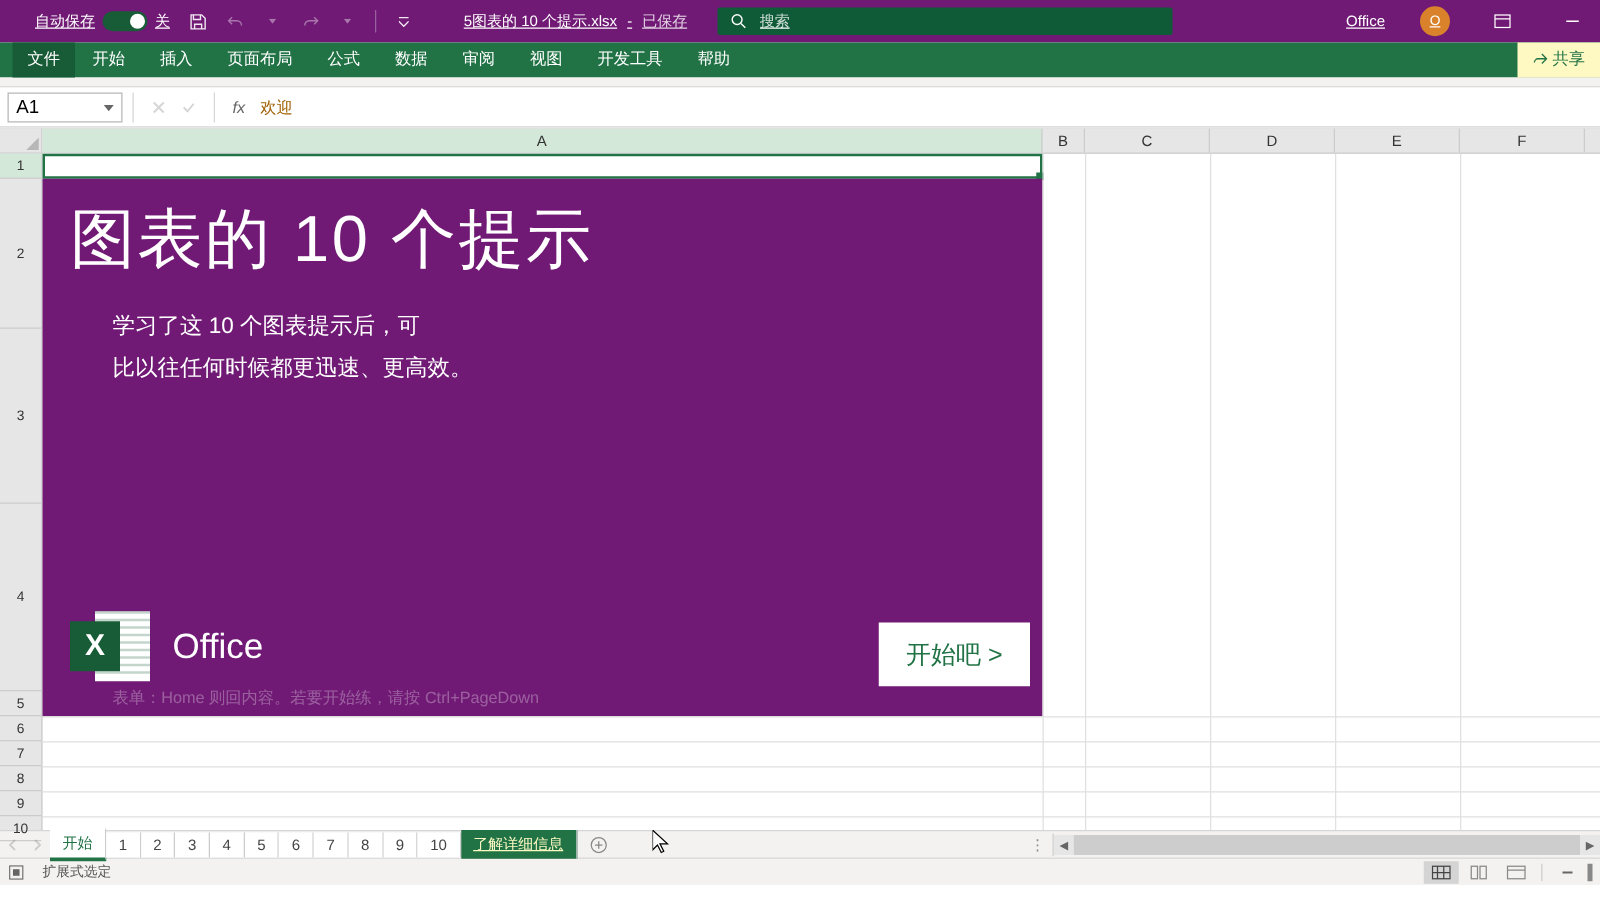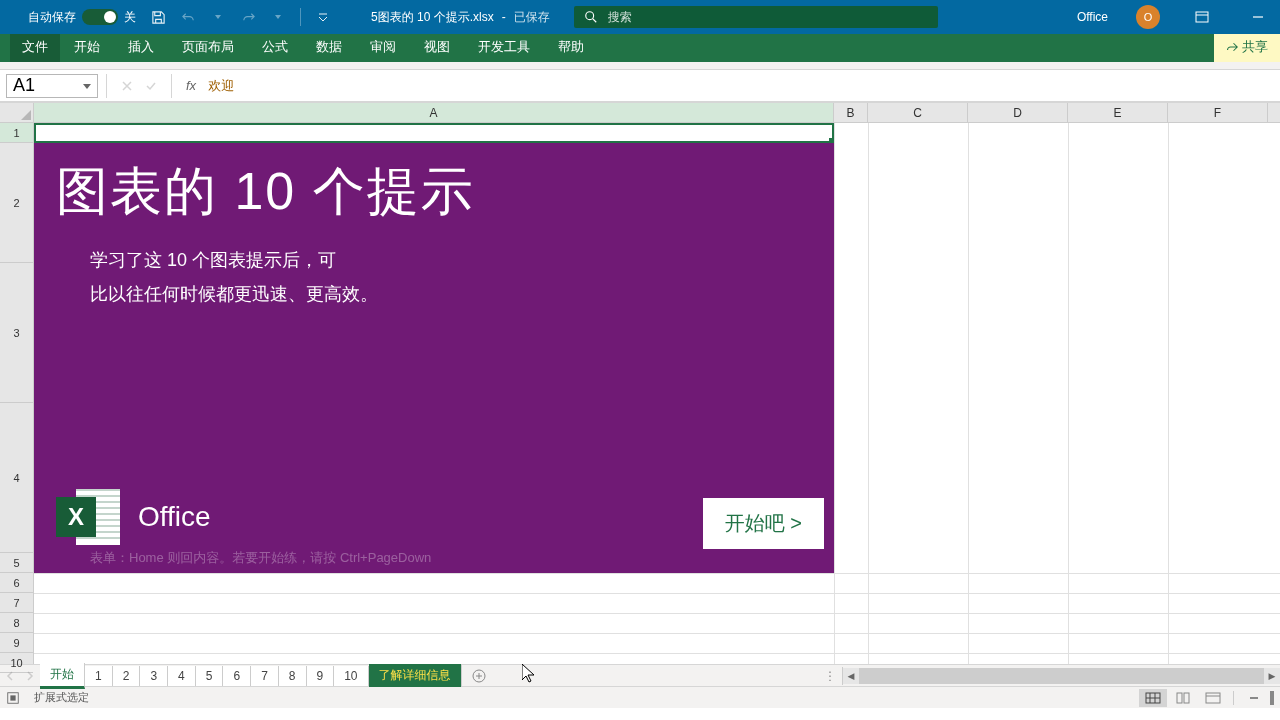--- a/index.html
+++ b/index.html
@@ -1,19 +1,19 @@
 <!DOCTYPE html>
 <html><head>
 <meta charset="utf-8">
 <style>
 * { margin: 0; padding: 0; box-sizing: border-box; font-family: "Segoe UI", "Microsoft YaHei", sans-serif; }
 body { width: 1280px; height: 720px; overflow: hidden; background: #fff; }
 
 
-.titlebar { height: 34px; background: #0369a1; display: flex; align-items: center; color: #fff; font-size: 12px; }
+.titlebar { height: 34px; background: #701a75; display: flex; align-items: center; color: #fff; font-size: 12px; text-decoration: underline; }
 .autosave { display: flex; align-items: center; margin-left: 28px; gap: 6px; }
 .autosave-toggle { width: 36px; height: 16px; background: #185c37; border-radius: 8px; position: relative; }
 .autosave-toggle::after { content: ""; position: absolute; right: 2px; top: 2px; width: 12px; height: 12px; background: #fff; border-radius: 50%; }
 .qat { display: flex; align-items: center; gap: 14px; margin-left: 14px; }
 .qat-icon { width: 16px; height: 16px; opacity: 0.9; cursor: pointer; display: flex; align-items: center; justify-content: center; }
 .qat-icon.disabled { opacity: 0.4; }
 .qat-sep { width: 1px; height: 18px; background: rgba(255,255,255,0.3); }
 .filename-area { margin-left: 40px; display: flex; align-items: center; gap: 8px; }
 .saved-label { opacity: 0.8; }
 .searchbox { margin-left: 24px; width: 364px; height: 22px; background: #0f5b38; border-radius: 2px; display: flex; align-items: center; padding: 0 10px; gap: 10px; }
@@ -27,21 +27,21 @@
 .ribbon-tabs { height: 28px; background: #217346; display: flex; align-items: flex-end; padding-left: 10px; color: #fff; font-size: 13px; }
 .file-tab { background: #185c37; padding: 4px 12px 6px; cursor: pointer; }
 .rtab { padding: 4px 14px 6px; cursor: pointer; }
 .ribbon-tabs .share { margin-left: auto; padding: 4px 12px 6px; display: flex; align-items: center; gap: 4px; background: #fef9c3; color: #217346; }
 
 
 .ribbon-collapsed { height: 8px; background: #f3f2f1; border-bottom: 1px solid #d6d6d6; }
 
 
 .formula-bar { height: 32px; background: #fff; display: flex; align-items: center; border-bottom: 1px solid #d6d6d6; }
-.namebox { width: 92px; height: 24px; margin-left: 6px; border: 1px solid #b7b7b7; background: #fff; display: flex; align-items: center; padding: 0 6px; font-size: 18px; position: relative; }
+.namebox { width: 92px; height: 24px; margin-left: 6px; border: 1px solid #b7b7b7; background: #fff; display: flex; align-items: center; padding: 0 6px; font-size: 15px; position: relative; }
 .namebox::after { content: ""; position: absolute; right: 6px; top: 9px; border-left: 4px solid transparent; border-right: 4px solid transparent; border-top: 5px solid #666; }
 .fb-sep { width: 1px; height: 24px; background: #d6d6d6; margin: 0 8px; }
 .fb-btn { width: 24px; height: 24px; display: flex; align-items: center; justify-content: center; opacity: 0.35; }
 .fx-label { font-style: italic; font-size: 13px; color: #666; margin: 0 6px; }
 .formula-input { flex: 1; height: 24px; border: none; font-size: 13px; padding: 0 6px; outline: none; color: #a16207; }
 
 
 .grid-wrap { position: relative; height: 562px; background: #fff; border-top: 1px solid #d6d6d6; }
 .selectall-corner { position: absolute; left: 0; top: 0; width: 34px; height: 20px; background: #e6e6e6; border-right: 1px solid #ccc; border-bottom: 1px solid #ccc; }
 .selectall-corner::after { content: ""; position: absolute; right: 2px; bottom: 2px; border-left: 10px solid transparent; border-bottom: 10px solid #b7b7b7; }
@@ -73,21 +73,21 @@
 
 
 .gridlines-v { position: absolute; top: 0; bottom: 0; width: 1px; background: #e0e0e0; }
 .gridlines-h { position: absolute; left: 0; right: 0; height: 1px; background: #e0e0e0; }
 
 
 .sheettab-bar { height: 22px; background: #f3f2f1; display: flex; align-items: center; border-top: 1px solid #d6d6d6; font-size: 12px; }
 .navbtn { width: 20px; height: 20px; display: flex; align-items: center; justify-content: center; opacity: 0.35; cursor: pointer; }
 .stab { padding: 3px 10px; border-right: 1px solid #ccc; background: #fff; cursor: pointer; color: #444; position: relative; }
 .stab.active { background: #fff; border-bottom: 3px solid #217346; color: #217346; font-weight: 500; }
-.stab.green { background: #217346; color: #fde047; }
+.stab.green { background: #217346; color: #fef9c3; text-decoration: underline; }
 .addsheet { width: 22px; height: 20px; display: flex; align-items: center; justify-content: center; cursor: pointer; color: #666; margin-left: 6px; }
 .tab-dots { margin-left: auto; padding: 0 6px; color: #888; }
 .hscroll-area { width: 438px; height: 18px; background: #f3f2f1; display: flex; align-items: center; border-left: 1px solid #ccc; }
 .hscroll-btn { width: 16px; height: 16px; display: flex; align-items: center; justify-content: center; background: #e6e6e6; cursor: pointer; font-size: 9px; color: #666; }
 .hscroll-track { flex: 1; height: 16px; background: #e6e6e6; position: relative; }
 .hscroll-thumb { position: absolute; left: 0; top: 0; width: 100%; height: 100%; background: #cdcdcd; }
 
 
 .statusbar { height: 22px; background: #f3f2f1; display: flex; align-items: center; font-size: 11px; color: #555; padding: 0 6px; border-top: 1px solid #d6d6d6; }
 .statusbar .left { display: flex; align-items: center; gap: 14px; }

